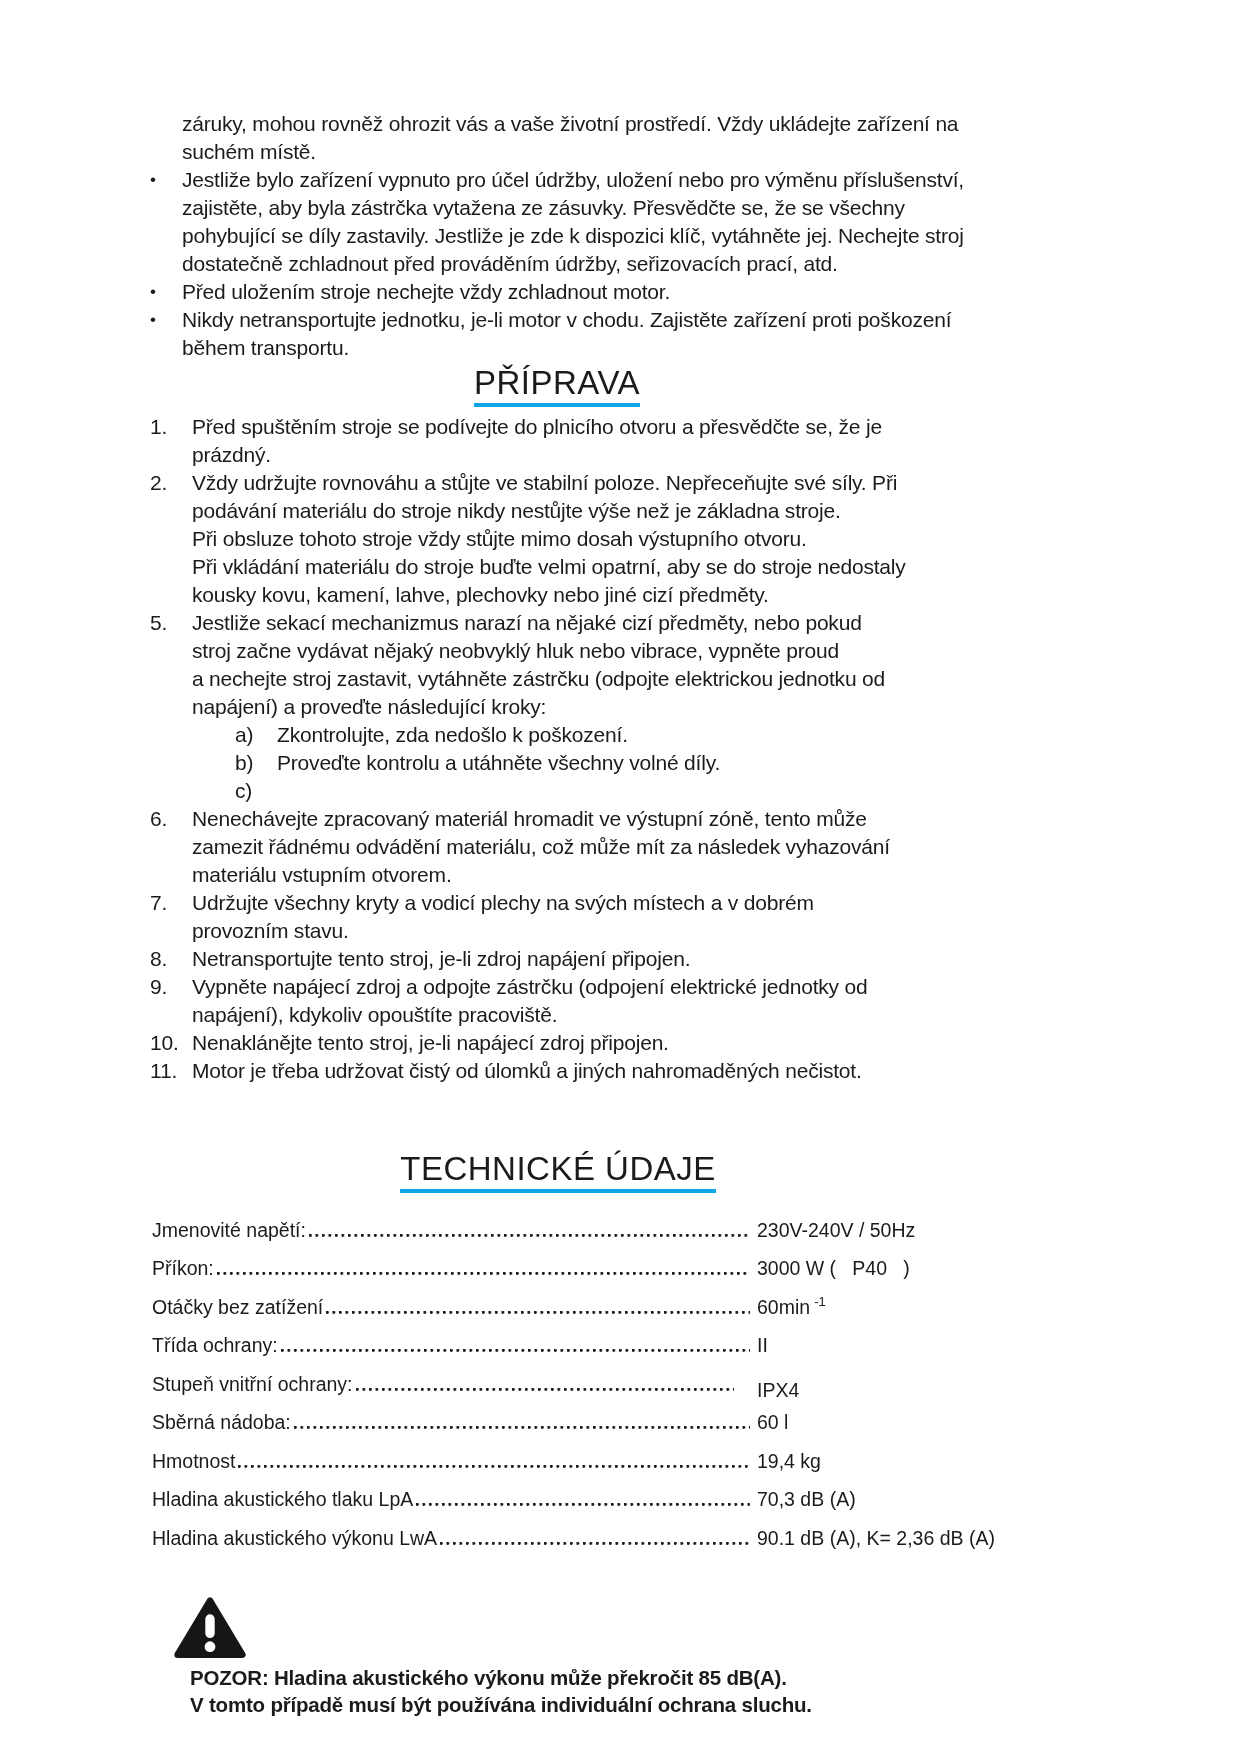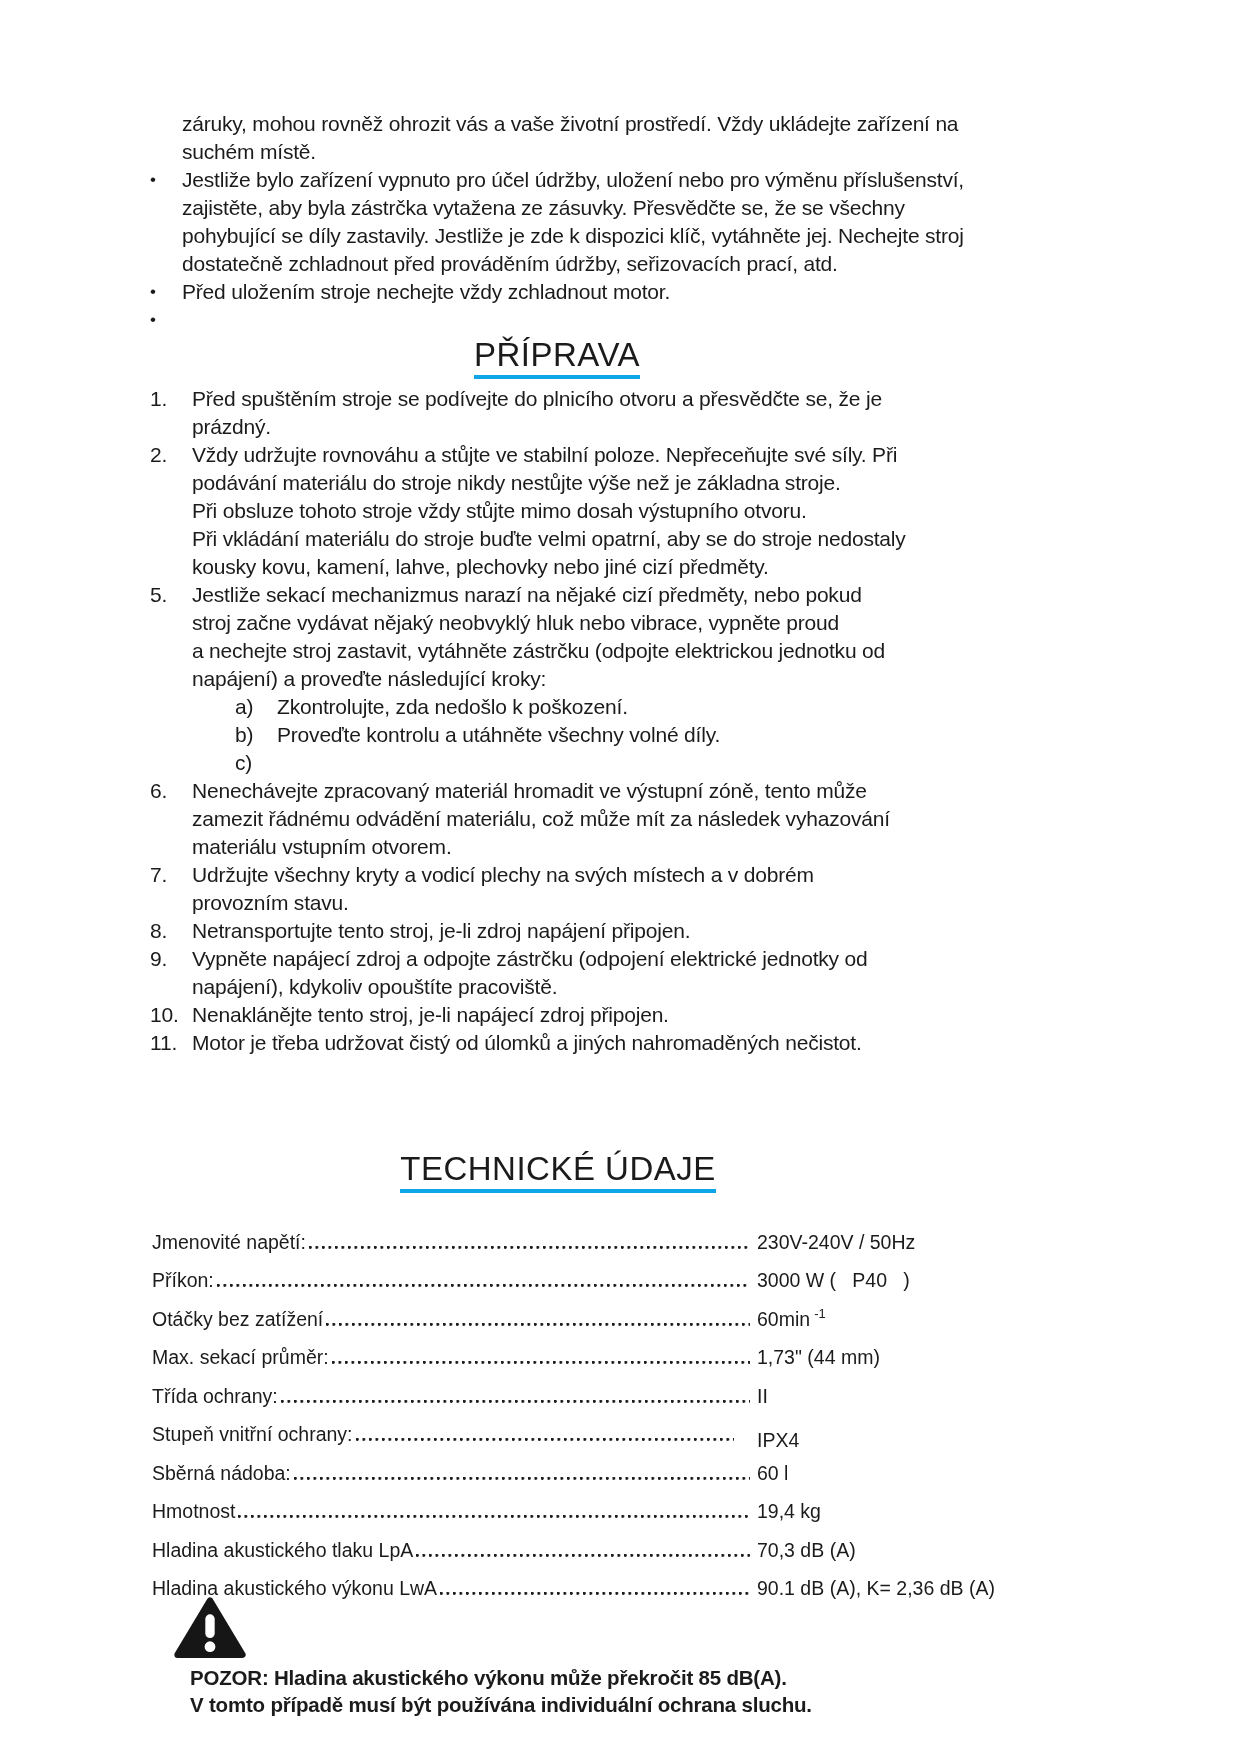--- a/index.html
+++ b/index.html
@@ -35,21 +35,21 @@
 
   .num-item { display:flex; }
   .num-col { width:42px; flex:0 0 42px; }
   .num-text { flex:1; }
 
   .sub-item { display:flex; margin-left:43px; }
   .sub-letter { width:42px; flex:0 0 42px; }
 
   
   .tech-col { position:absolute; left:152px; top:1150px; width:940px; }
-  .tech-heading-wrap { width:812px; text-align:center; margin-bottom:22px; }
+  .tech-heading-wrap { width:812px; text-align:center; margin-bottom:10px; }
 
   .spec-table { margin-top:4px; }
   .spec-row {
     display:flex; align-items:flex-end;
     height:38.5px;
     font-size:19.5px; line-height:24px;
   }
   .spec-label { white-space:nowrap; }
   .spec-leader {
     flex:1; height:3px;
@@ -88,20 +88,22 @@
 zajistěte, aby byla zástrčka vytažena ze zásuvky. Přesvědčte se, že se všechny
 pohybující se díly zastavily. Jestliže je zde k dispozici klíč, vytáhněte jej. Nechejte stroj
 dostatečně zchladnout před prováděním údržby, seřizovacích prací, atd.</div>
       </div>
       <div class="bullet-item">
         <span class="bullet-marker">•</span>
         <div class="pre">Před uložením stroje nechejte vždy zchladnout motor.</div>
       </div>
       <div class="bullet-item">
         <span class="bullet-marker">•</span>
+        <div class="pre">Nikdy netransportujte jednotku, je-li motor v chodu. Zajistěte zařízení proti poškození
+během transportu.</div>
       </div>
     </div>
 
     <div class="section-heading-wrap">
       <span class="section-heading">PŘÍPRAVA</span>
     </div>
 
     <div>
 
       <div class="num-item">
@@ -198,25 +200,20 @@
         <span class="spec-leader"></span>
         <span class="spec-value">3000 W (&nbsp;&nbsp;&nbsp;P40&nbsp;&nbsp;&nbsp;)</span>
       </div>
 
       <div class="spec-row">
         <span class="spec-label">Otáčky bez zatížení</span>
         <span class="spec-leader"></span>
         <span class="spec-value"><span>60min</span><sup>-1</sup></span>
       </div>
 
-      <div class="spec-row">
-        <span class="spec-label">Max. sekací průměr:</span>
-        <span class="spec-leader"></span>
-        <span class="spec-value">1,73" (44 mm)</span>
-      </div>
 
       <div class="spec-row">
         <span class="spec-label">Třída ochrany:</span>
         <span class="spec-leader"></span>
         <span class="spec-value">II</span>
       </div>
 
       <div class="spec-row">
         <span class="spec-label">Stupeň vnitřní ochrany:</span>
         <span class="spec-leader"></span>

